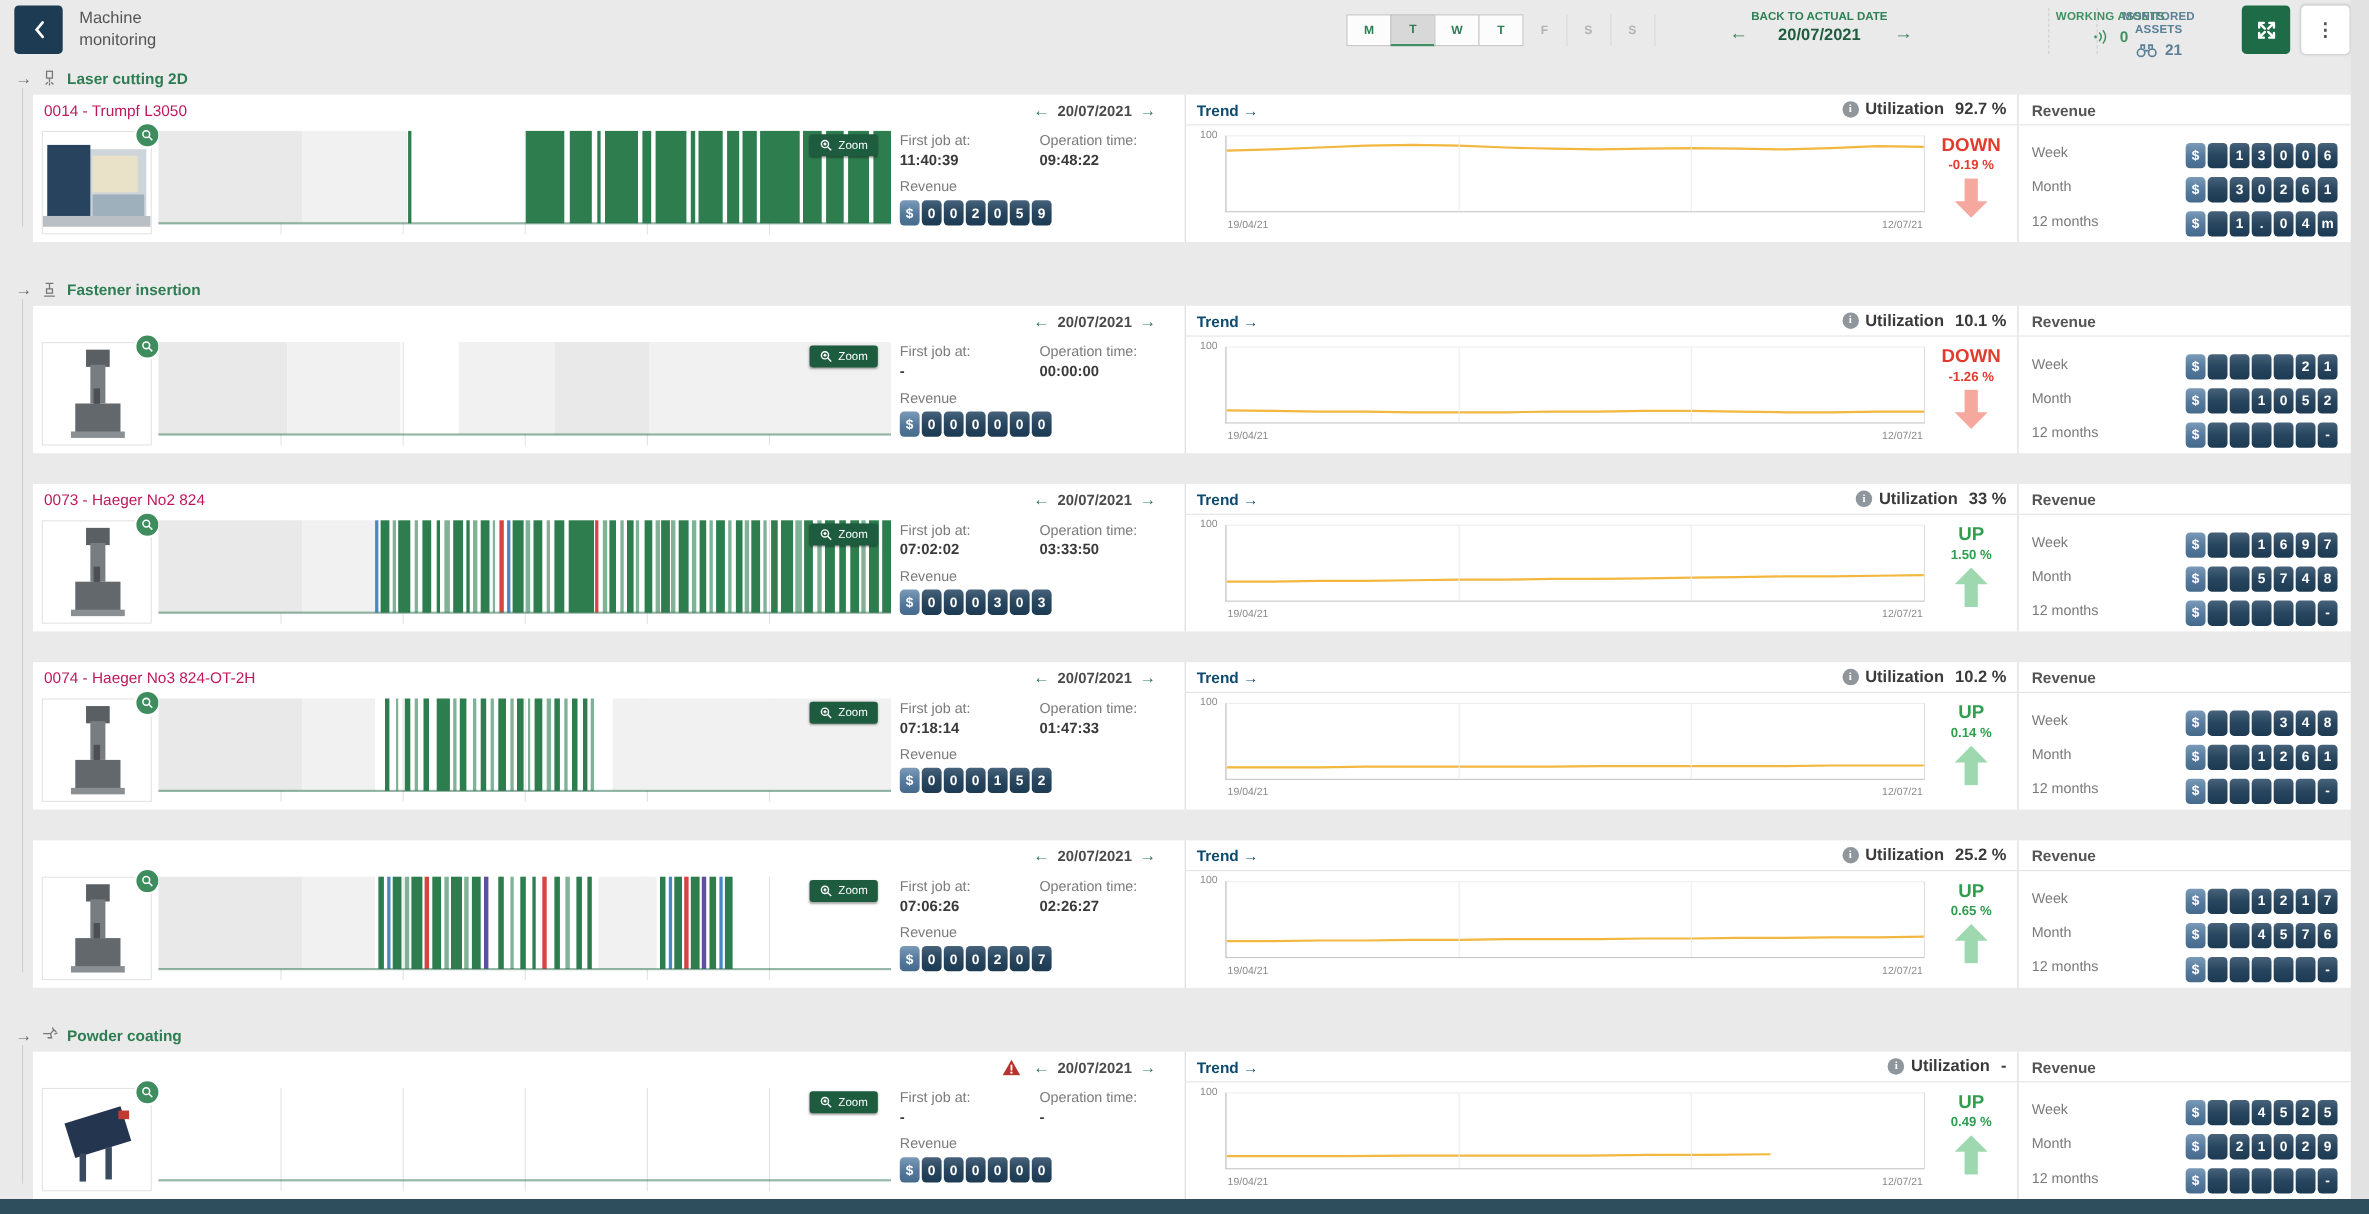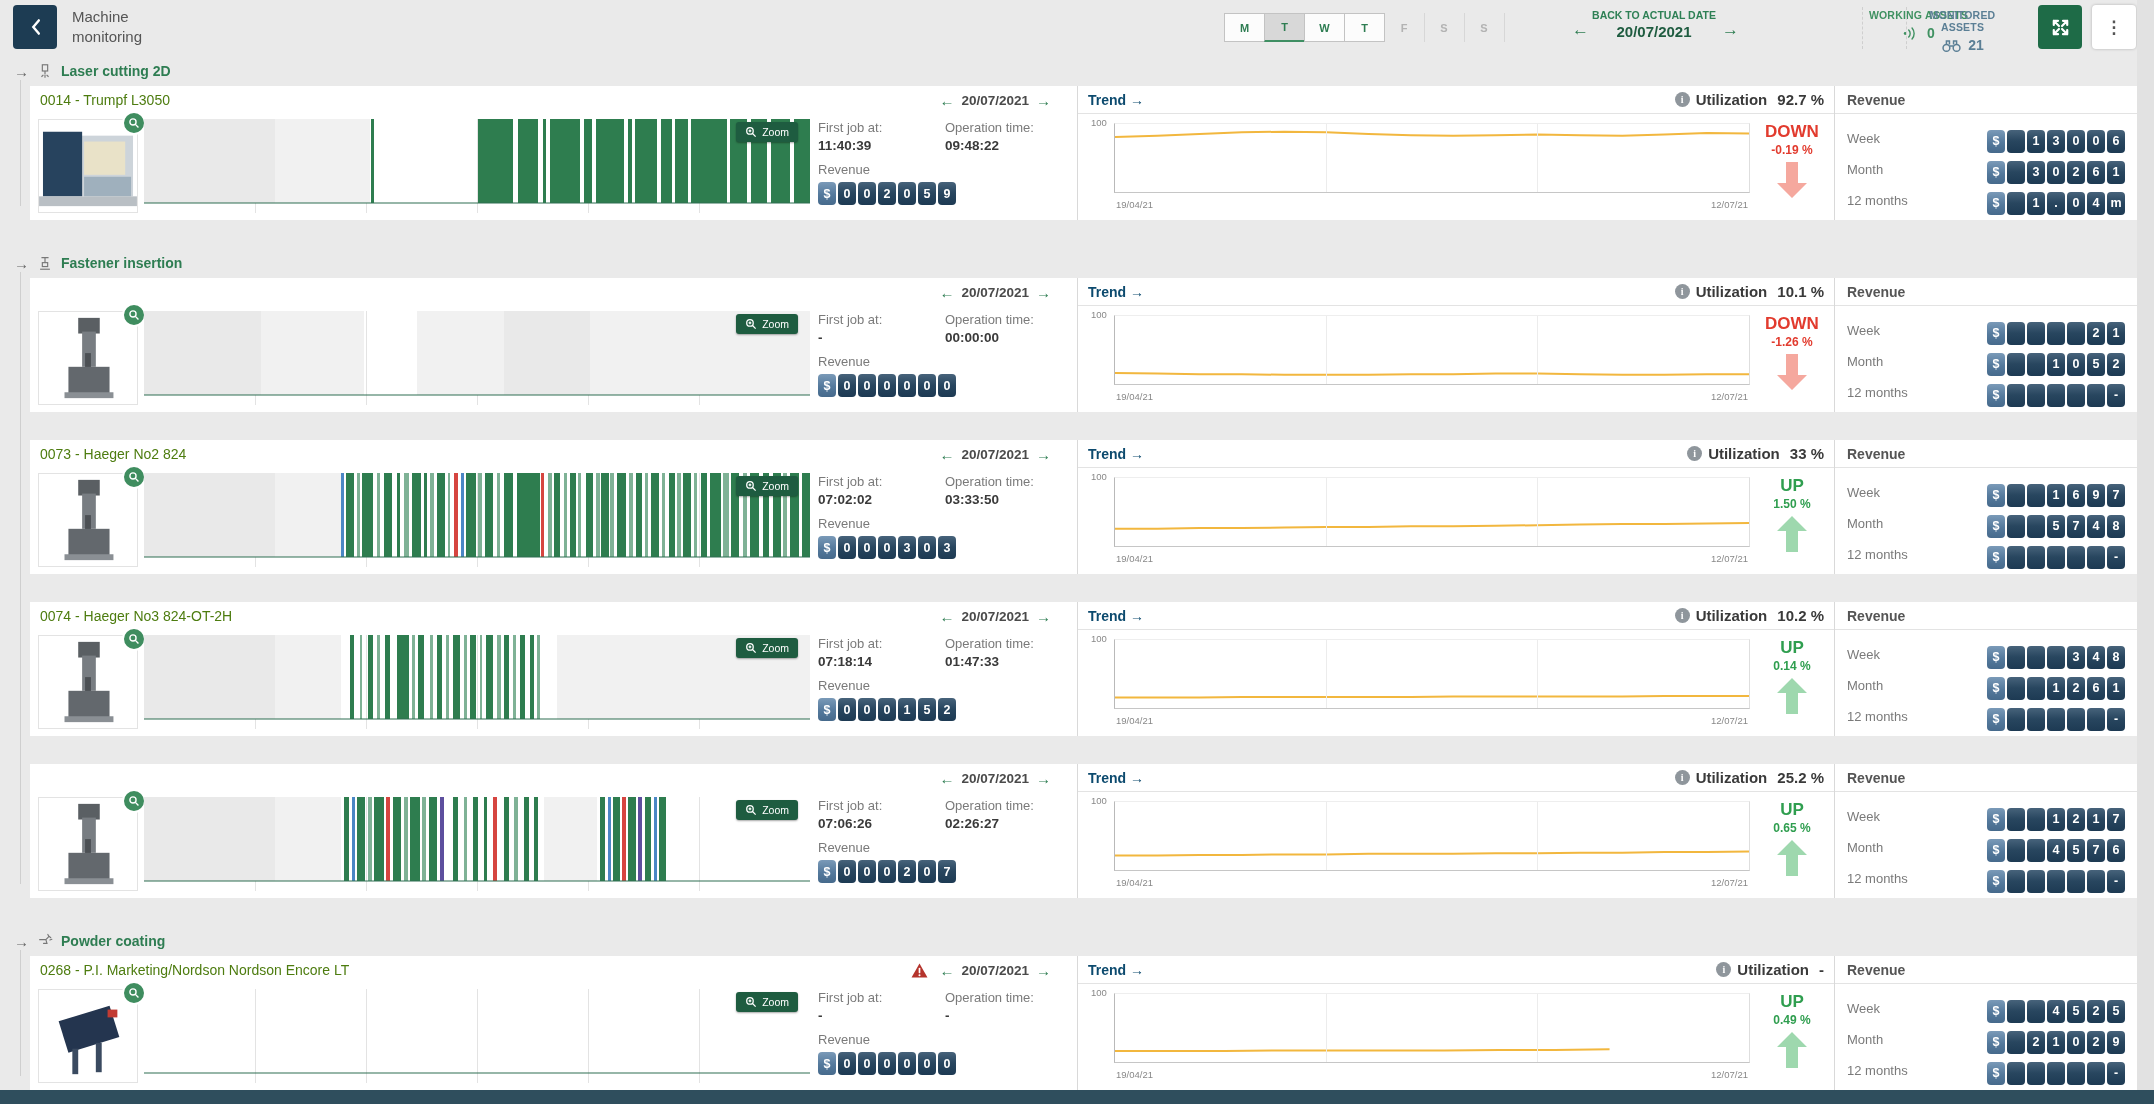--- a/index.html
+++ b/index.html
@@ -42,21 +42,21 @@
   .section-header { height: 30px; display: flex; align-items: center; gap: 8px; padding-left: 14px;
     font-size: 14px; font-weight: bold; color: #2e7d52; }
   .section-arrow { color: #666; font-size: 15px; font-weight: normal; }
   
   .card { position: relative; margin-left: 30px; width: 2107px; height: 134px; background: #fff;
     margin-bottom: 28px; display: flex; z-index: 1; }
   .panel-left  { width: 1048px; position: relative; border-right: 1px solid #d9d9d9; }
   .panel-trend { width: 757px;  position: relative; border-right: 1px solid #d9d9d9; }
   .panel-rev   { flex: 1; position: relative; }
   .name-row { height: 28px; display: flex; align-items: center; padding-left: 10px; }
-  .machine-name { font-size: 14px; color: #4d7c0f; cursor: pointer; }
+  .machine-name { font-size: 14px; color: #be185d; cursor: pointer; }
   .datenav { position: absolute; right: 26px; top: 6px; font-size: 13.5px; font-weight: bold; color: #4a4a4a;
     display: flex; align-items: center; gap: 7px; }
   .datenav .dn-arrow { color: #2e7d52; font-size: 15px; cursor: pointer; }
   .warn { width: 17px; height: 15px; position: relative; margin-right: 4px; }
   .warn svg { display:block; }
   .thumb { position: absolute; left: 8px; top: 33px; width: 100px; height: 94px; border: 1px solid #e3e3e3;
     background: #fff; cursor: pointer; }
   .thumb-badge { position: absolute; right: -9px; top: -9px; width: 24px; height: 24px; border-radius: 50%;
     background: #3f8d5f; border: 2px solid #fff; display: flex; align-items: center; justify-content: center; }
   
@@ -1042,23 +1042,20 @@
           <svg viewBox="0 0 18 18" width="16" height="16">
             <g stroke="#777" stroke-width="1.3" fill="none" stroke-linecap="round">
               <path d="M3 7.5h7l3-3.2M10 7.5l1.2 4.2H7.4M13.5 3.5l2 1.8M14.5 7.8l2.2-.8M12.2 1.6l.9 1.9"></path>
             </g>
           </svg>
         </span>
         <span>Powder coating</span>
       </div>
       <div class="card">
         <div class="panel-left">
-          <div class="name-row">
-            <span class="machine-name">0268 - P.I. Marketing/Nordson Nordson Encore LT</span>
-          </div>
           <div class="datenav">
             <span class="warn">
               <svg viewBox="0 0 18 16" width="17" height="15">
                 <polygon points="9,0.5 17.5,15.5 0.5,15.5" fill="#b5342c"></polygon>
                 <rect x="8.1" y="5" width="1.8" height="6" rx="0.9" fill="#fff"></rect>
                 <circle cx="9" cy="13" r="1.1" fill="#fff"></circle>
               </svg>
             </span>
             <span class="dn-arrow">←</span>
             <span>20/07/2021</span>

